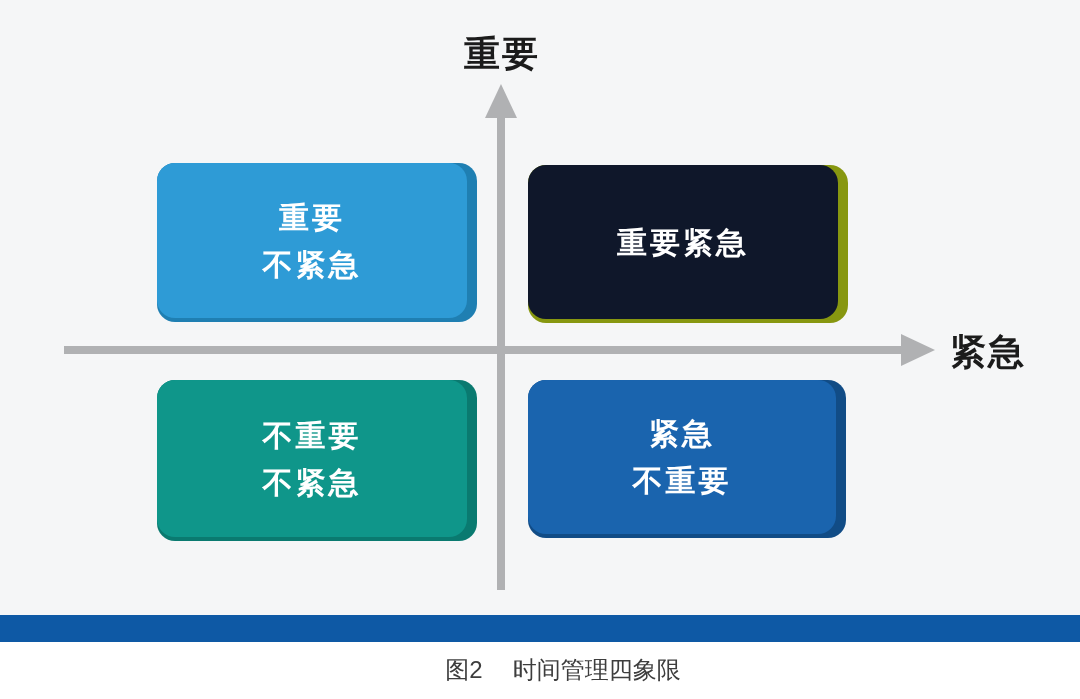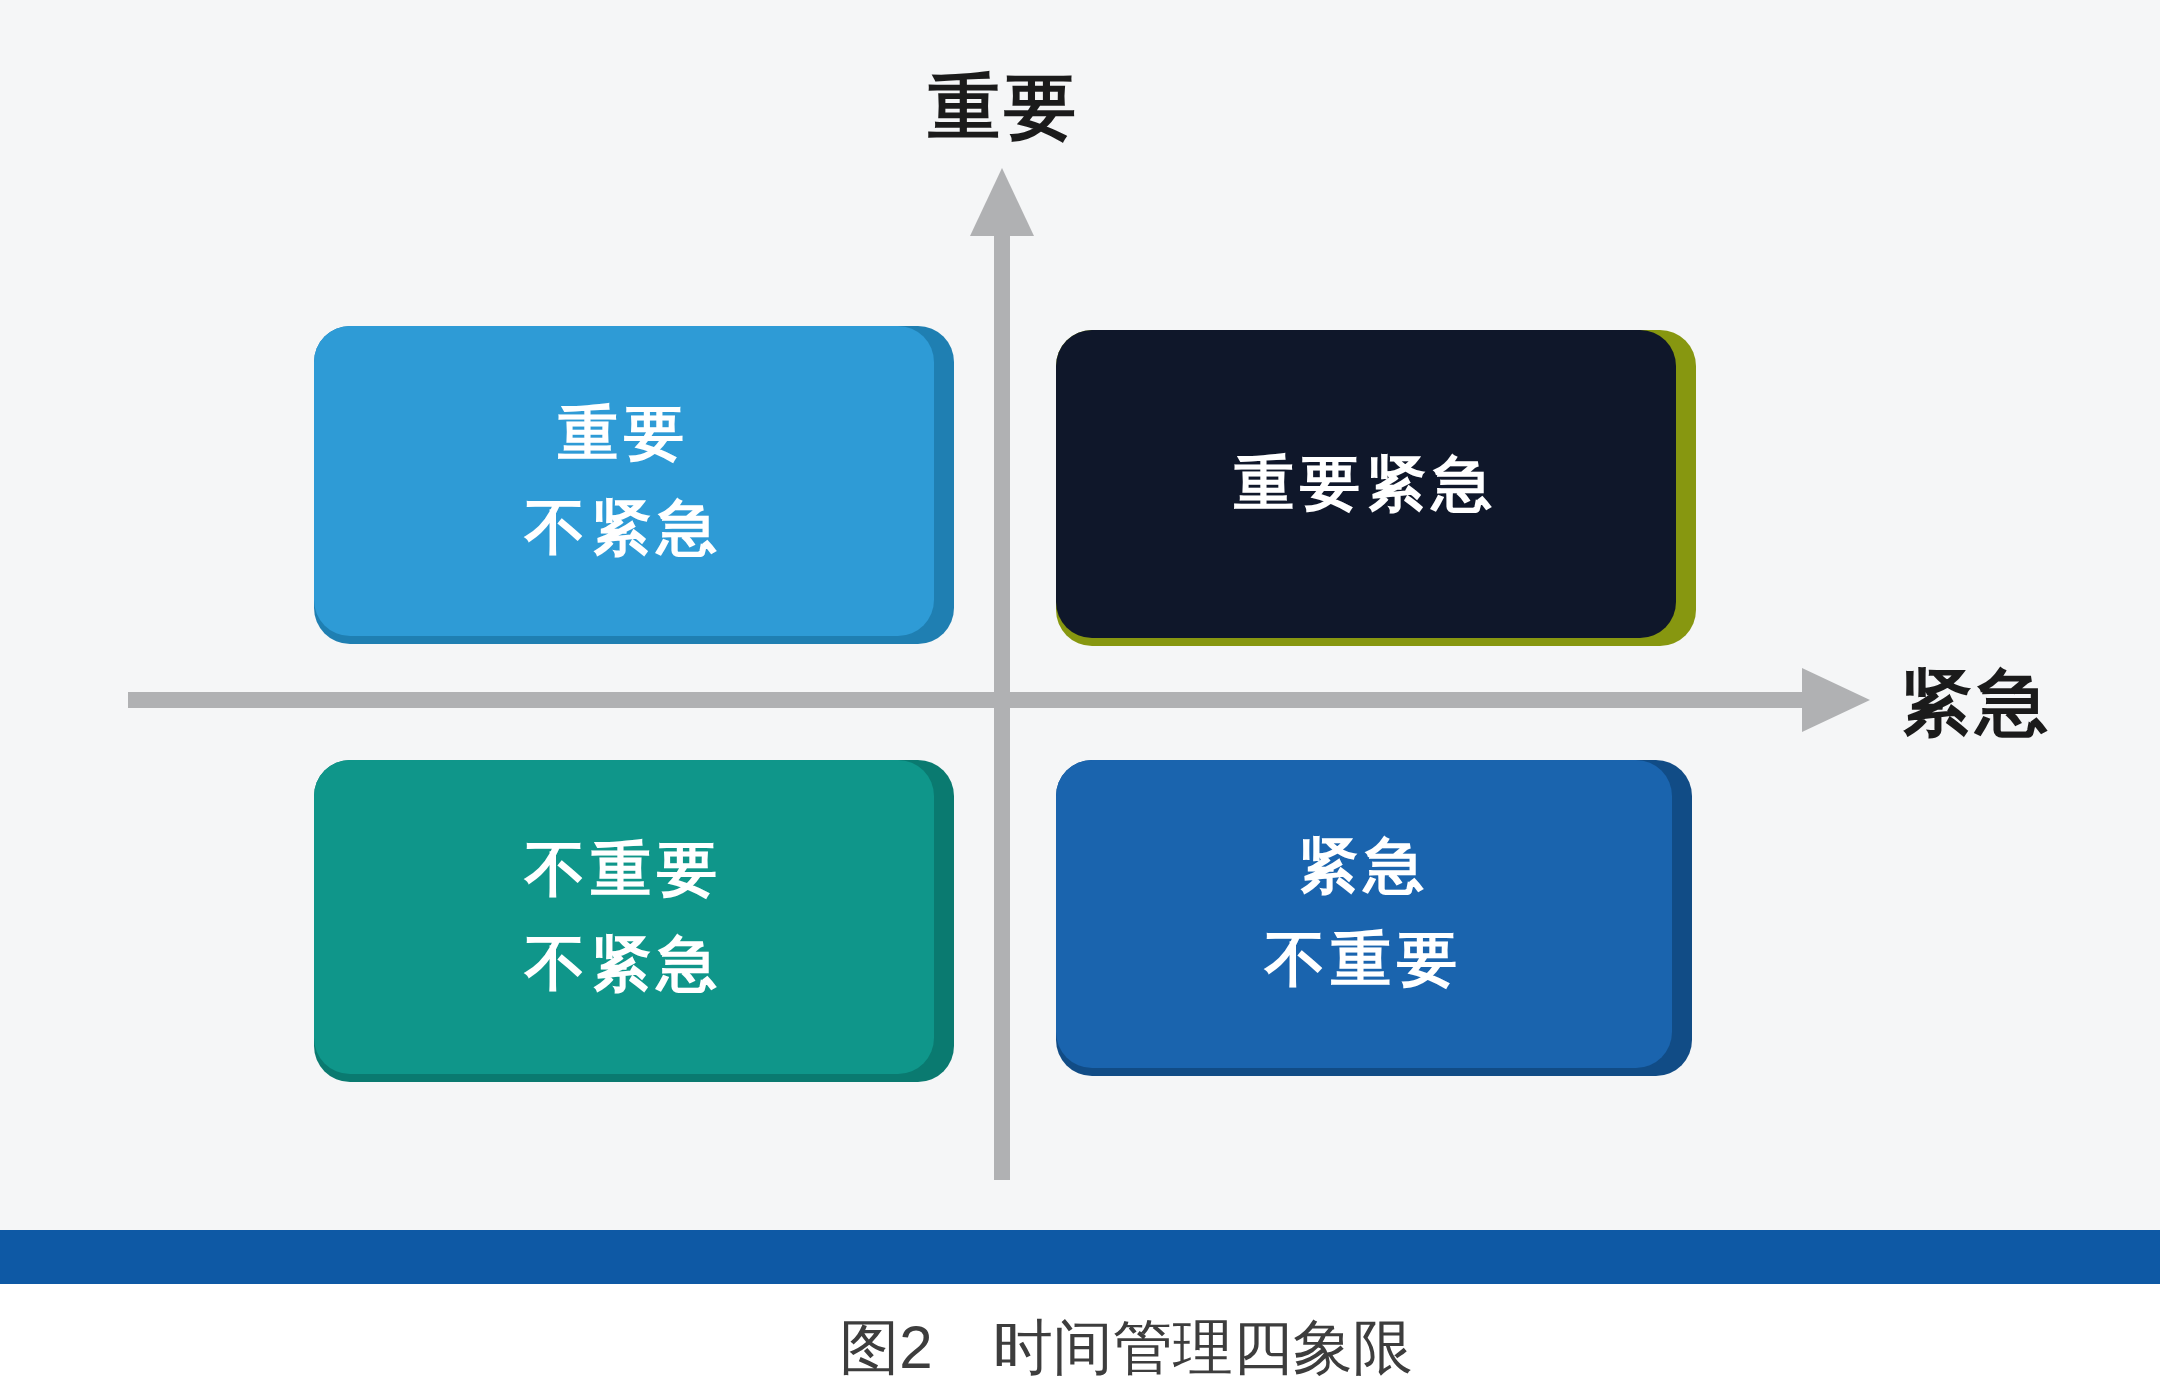--- a/index.html
+++ b/index.html
@@ -117,21 +117,21 @@
     left: 0;
     top: 642px;
     width: 1080px;
     height: 57px;
     background: #ffffff;
     text-align: center;
   }
   .caption {
     padding-top: 12px;
     padding-left: 46px;
-    font-size: 30px;
+    font-size: 24px;
     color: #3d3d3d;
     white-space: nowrap;
   }
   .caption .fig-label {
     margin-right: 30px;
   }
 </style>
 </head>
 <body>
 

